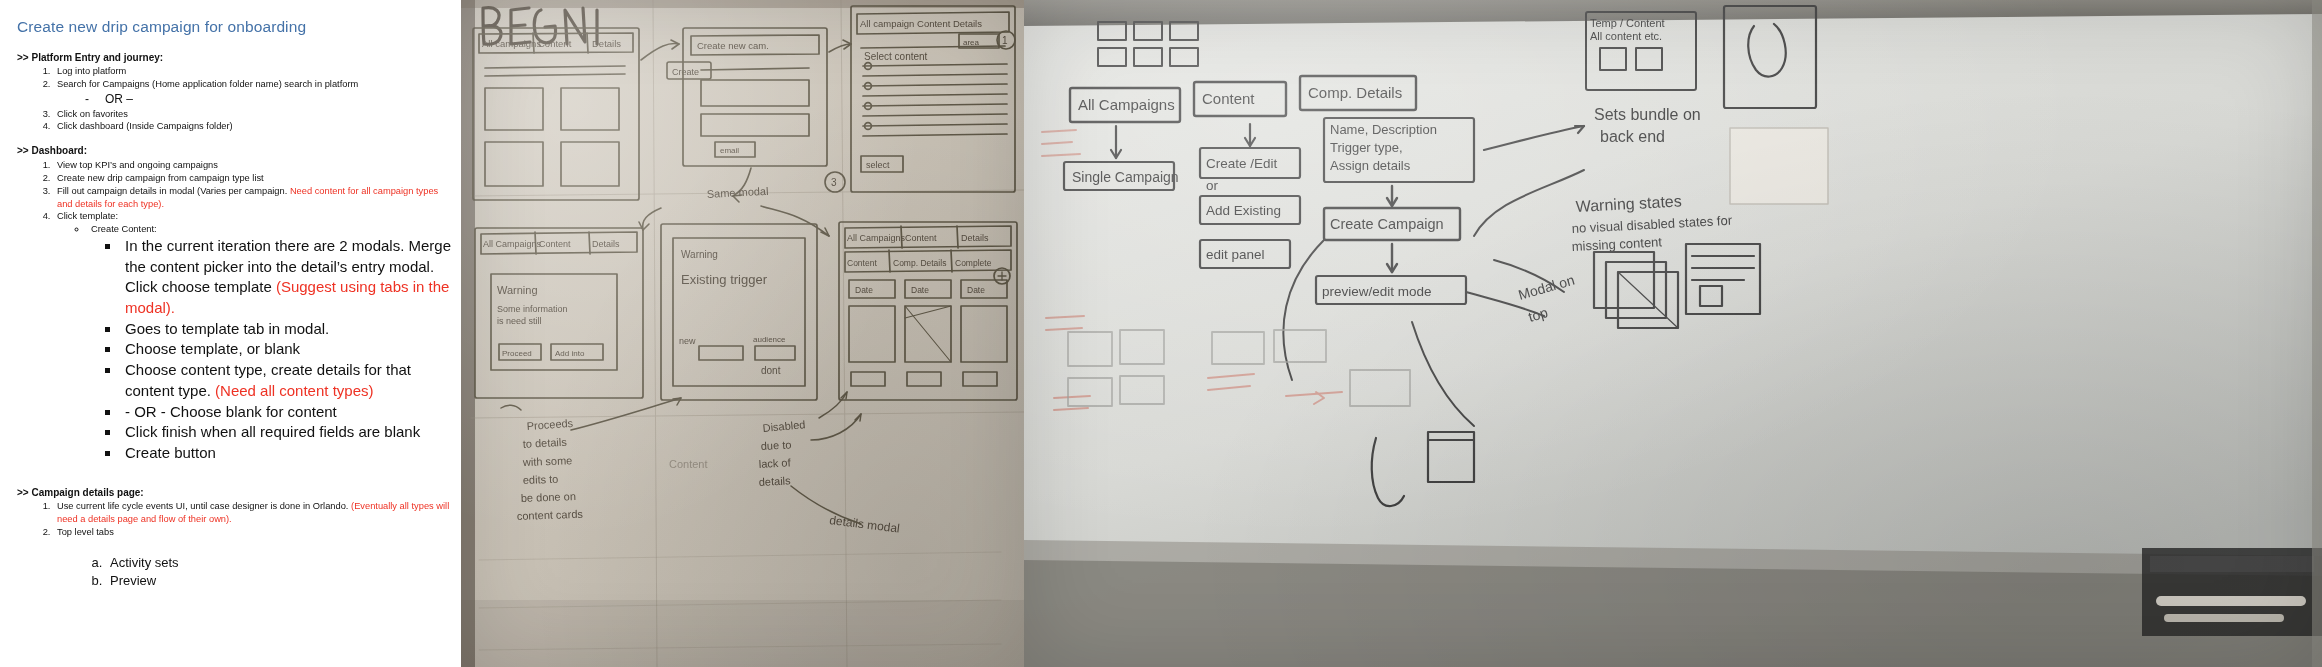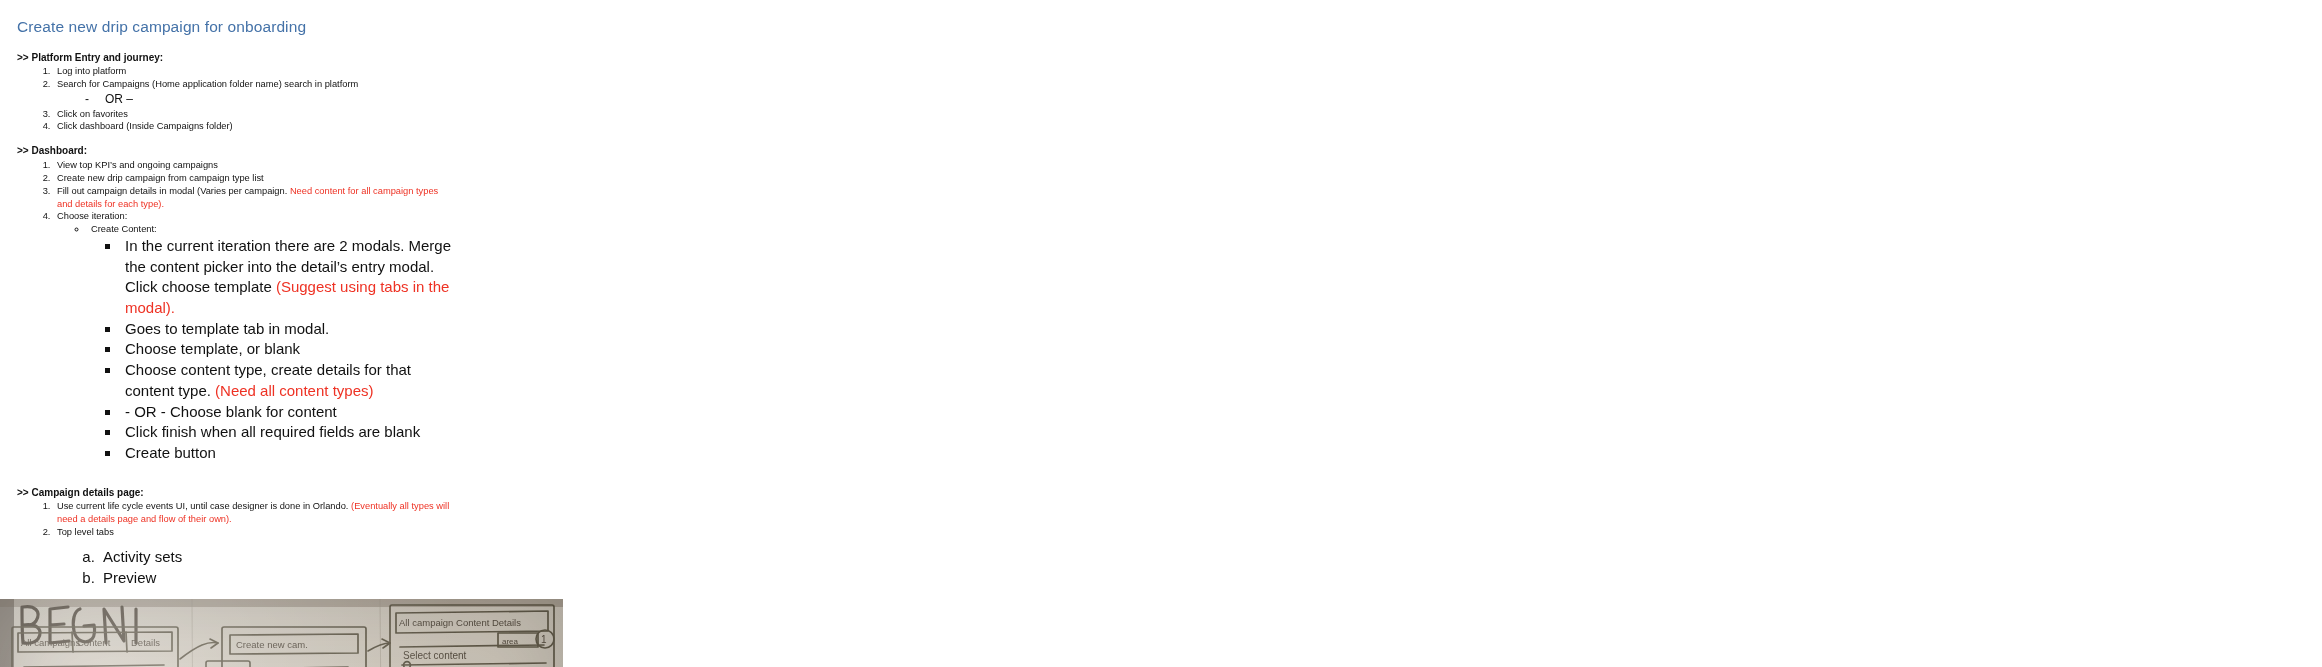--- a/index.html
+++ b/index.html
@@ -8,21 +8,21 @@
     width: 2322px; height: 667px;
     background: #ffffff;
     font-family: "Liberation Sans", sans-serif;
     overflow: hidden;
   }
   .page {
     position: relative;
     width: 2322px; height: 667px;
     background: #ffffff;
     display: flex;
-    flex-direction: column;
+    flex-direction: row;
     border-radius: 12px;
   }
 
   
   .notes-panel {
     width: 461px;
     height: 667px;
     background: #ffffff;
     padding: 18px 10px 0 17px;
     flex: 0 0 461px;
@@ -47,23 +47,23 @@
   ol.lvl1 {
     margin: 0 0 0 0;
     padding-left: 36px;
     list-style-type: decimal;
     font-size: 9.3px;
     color: #111111;
     line-height: 1.38;
   }
   ol.lvl1 > li { padding-left: 4px; margin: 0; }
   ol.lvla {
-    margin: 8px; padding-left: 34px;
+    margin: 15px; padding-left: 34px;
     list-style-type: lower-alpha;
-    font-size: 15px; line-height: 1.38;
+    font-size: 13px; line-height: 1.38;
   }
   ol.lvla > li { padding-left: 4px; }
   ul.dashlvl {
     margin: 0; padding-left: 28px; list-style: none;
     font-size: 12px; line-height: 1.38;
   }
   ul.dashlvl > li::before { content: "-"; display: inline-block; width: 20px; }
   ul.circlvl {
     margin: 0; padding-left: 30px;
     list-style-type: circle;
@@ -136,21 +136,21 @@
 
     <div class="section">
       <div class="section-head">&gt;&gt; Dashboard:</div>
       <ol class="lvl1">
         <li><span>View top KPI’s and ongoing campaigns</span></li>
         <li><span>Create new drip campaign from campaign type list</span></li>
         <li>
           <span class="txt">Fill out campaign details in modal (Varies per campaign. </span><span class="red">Need content for all campaign types and details for each type).</span>
         </li>
         <li>
-          <span>Choose iteration:</span>
+          <span>Click template:</span>
           <ul class="circlvl">
             <li>
               <span>Create Content:</span>
               <ul class="sqlvl">
                 <li><span class="txt">In the current iteration there are 2 modals. Merge the content picker into the detail’s entry modal. Click choose template </span><span class="red">(Suggest using tabs in the modal).</span></li>
                 <li><span>Goes to template tab in modal.</span></li>
                 <li><span>Choose template, or blank</span></li>
                 <li><span class="txt">Choose content type, create details for that content type. </span><span class="red">(Need all content types)</span></li>
                 <li><span>- OR - Choose blank for content</span></li>
                 <li><span>Click finish when all required fields are blank</span></li>

